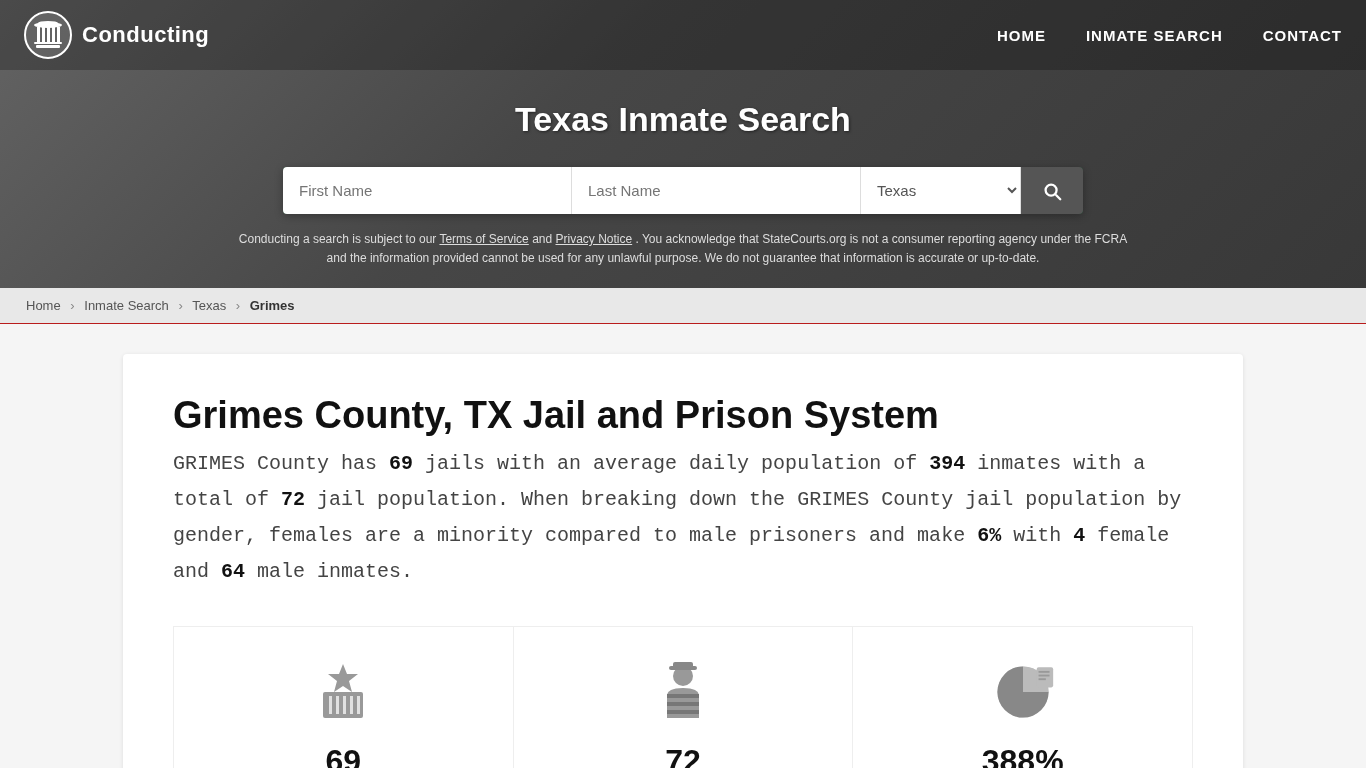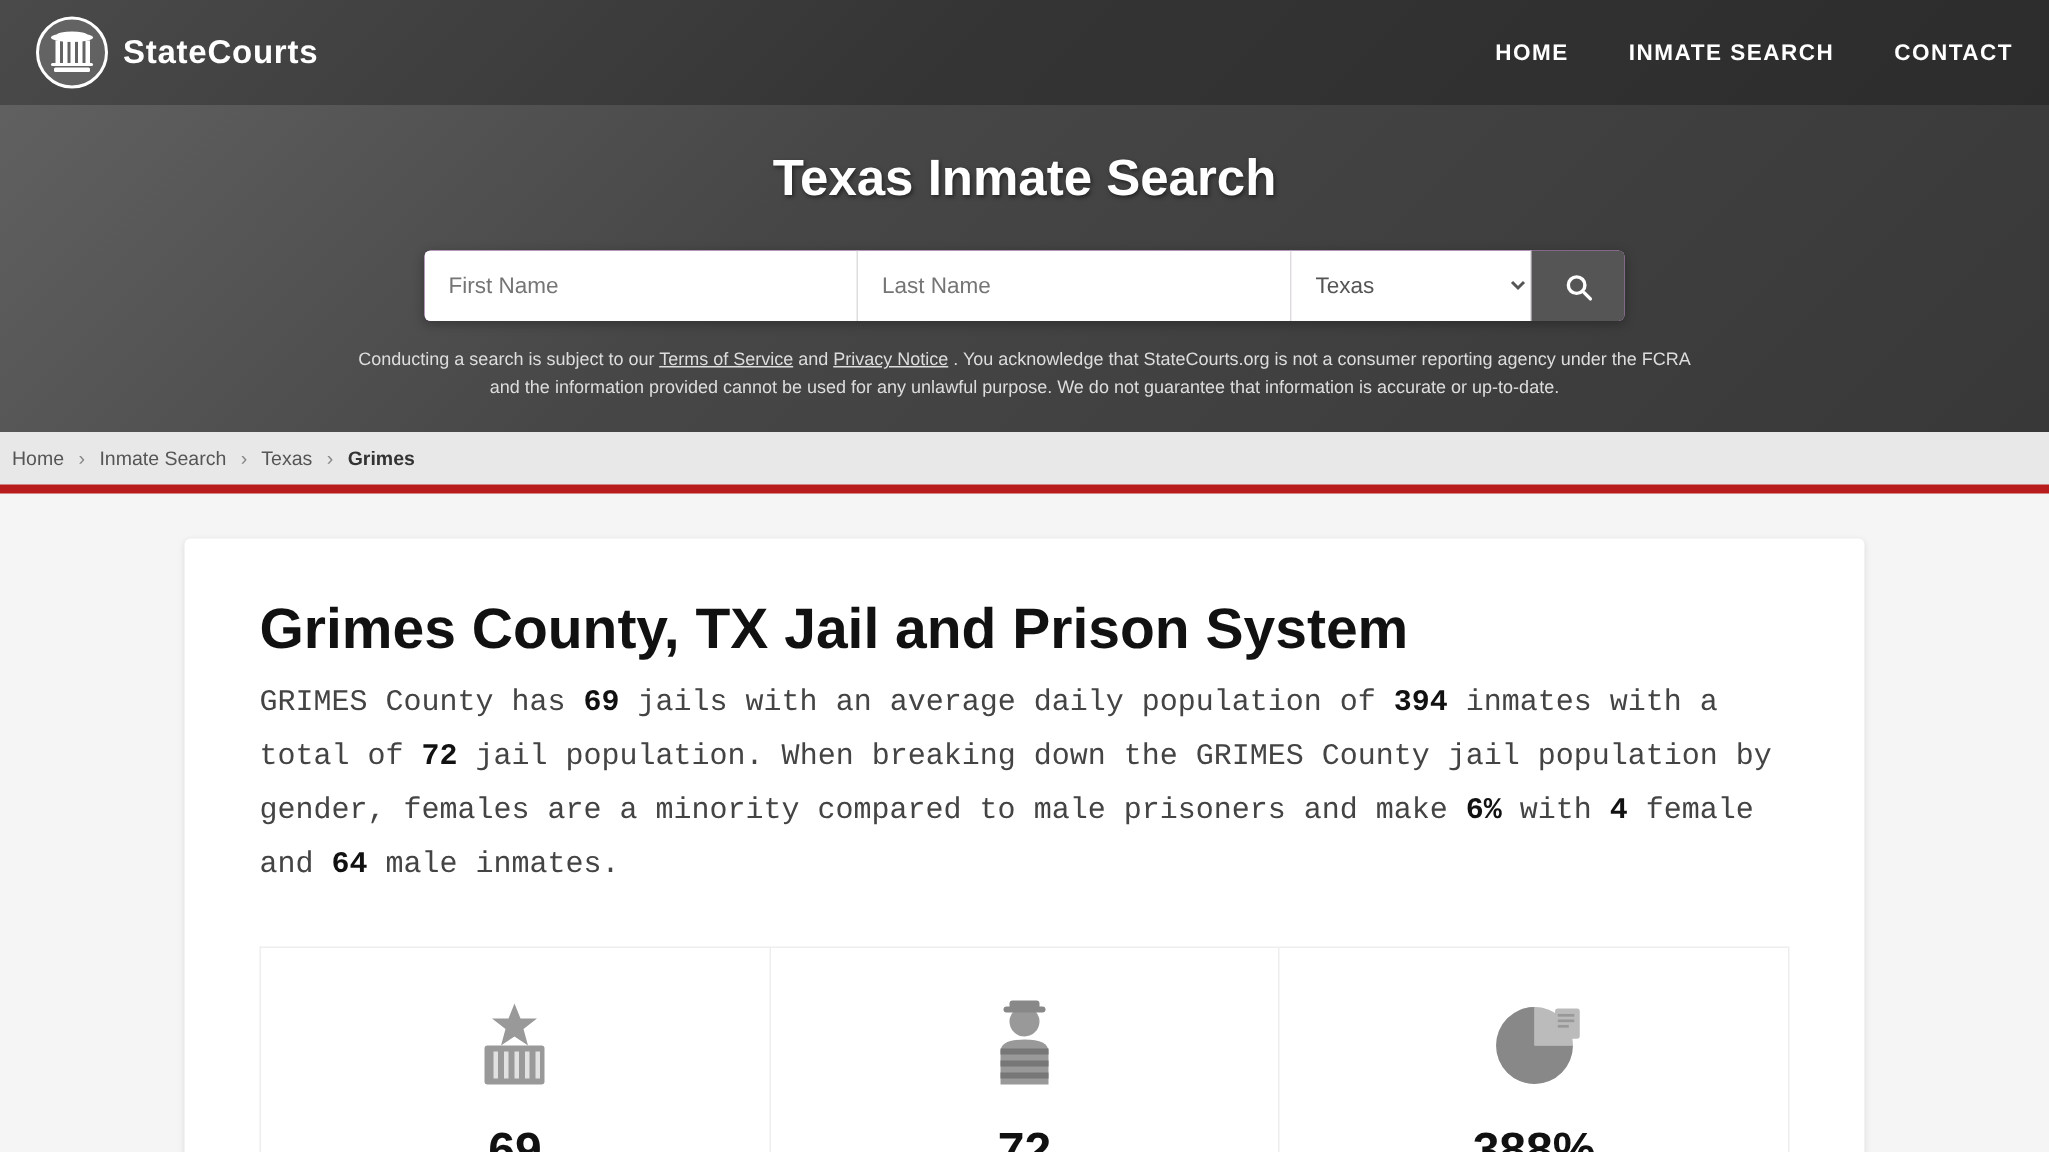--- a/index.html
+++ b/index.html
@@ -72,21 +72,21 @@
       font-size: 34px;
       font-weight: bold;
       color: white;
       text-shadow: 1px 1px 3px rgba(0,0,0,0.5);
       margin-bottom: 28px;
     }
     .search-bar {
       display: flex;
       max-width: 800px;
       margin: 5px auto;
-      background: #f0abfc;
+      background: #14532d;
       border-radius: 4px;
       overflow: hidden;
       box-shadow: 0 2px 8px rgba(0,0,0,0.3);
     }
     .search-bar input[type="text"] {
       flex: 1;
       padding: 14px 16px;
       border: none;
       outline: none;
       font-size: 15px;
@@ -122,24 +122,24 @@
       text-align: center;
     }
     .disclaimer a {
       color: #ddd;
       text-decoration: underline;
     }
 
     
     .breadcrumb-bar {
       background: #e8e8e8;
-      padding: 10px 8px;
+      padding: 10px 26px;
       font-size: 13px;
       color: #555;
-      border-bottom: 6px solid #b91c1c;
+      border-bottom: 1px solid #b91c1c;
     }
     .breadcrumb-bar a {
       color: #555;
       text-decoration: none;
     }
     .breadcrumb-sep {
       margin: 0 6px;
       color: #888;
     }
     .breadcrumb-current {
@@ -220,21 +220,21 @@
             <rect x="2" y="23" width="28" height="2" rx="1"></rect>
             <rect x="5" y="8" width="3" height="15"></rect>
             <rect x="10" y="8" width="3" height="15"></rect>
             <rect x="15" y="8" width="3" height="15"></rect>
             <rect x="20" y="8" width="3" height="15"></rect>
             <rect x="25" y="8" width="3" height="15"></rect>
             <ellipse cx="16" cy="6" rx="14" ry="3"></ellipse>
             <ellipse cx="16" cy="4" rx="10" ry="2"></ellipse>
           </svg>
         </div>
-        <span class="logo-text">StateCourts</span>
+        <span class="logo-text">Conducting</span>
       </a>
       <div class="nav-links">
         <a class="nav-link" href="#">HOME</a>
         <a class="nav-link" href="#">INMATE SEARCH</a>
         <a class="nav-link" href="#">CONTACT</a>
       </div>
     </nav>
     <div class="hero-section">
       <h1 class="hero-title">Texas Inmate Search</h1>
       <div class="search-bar">

